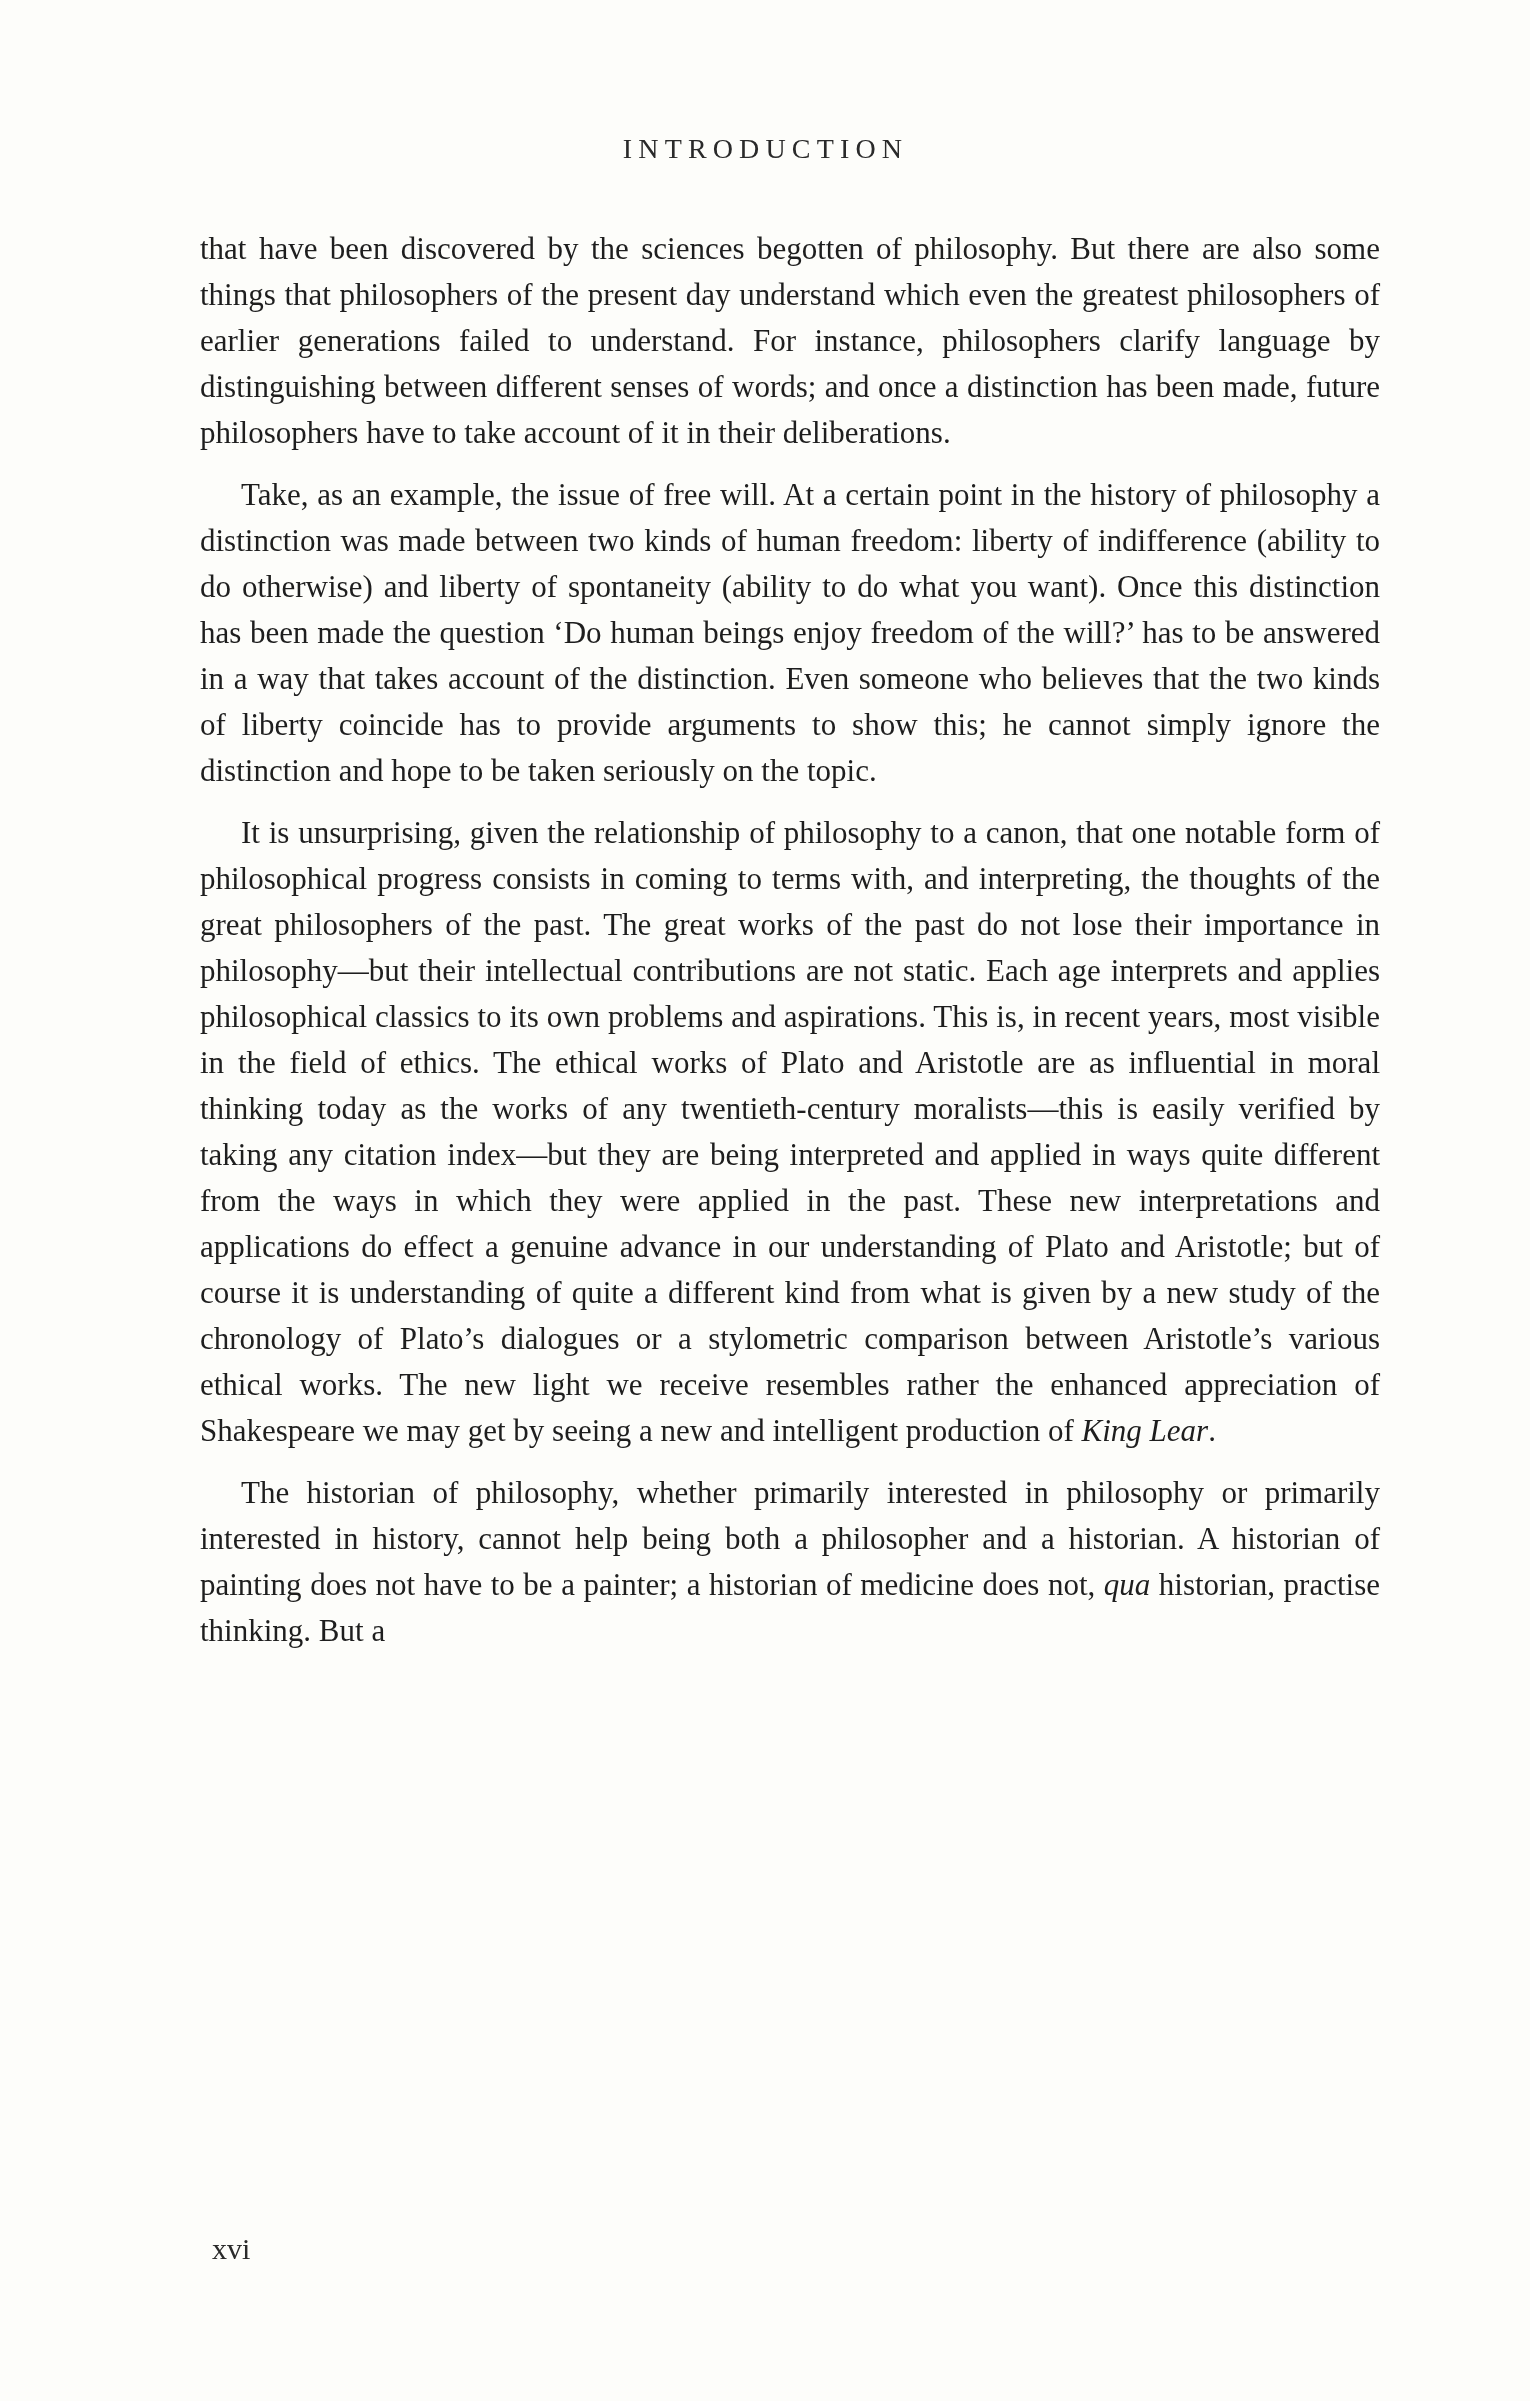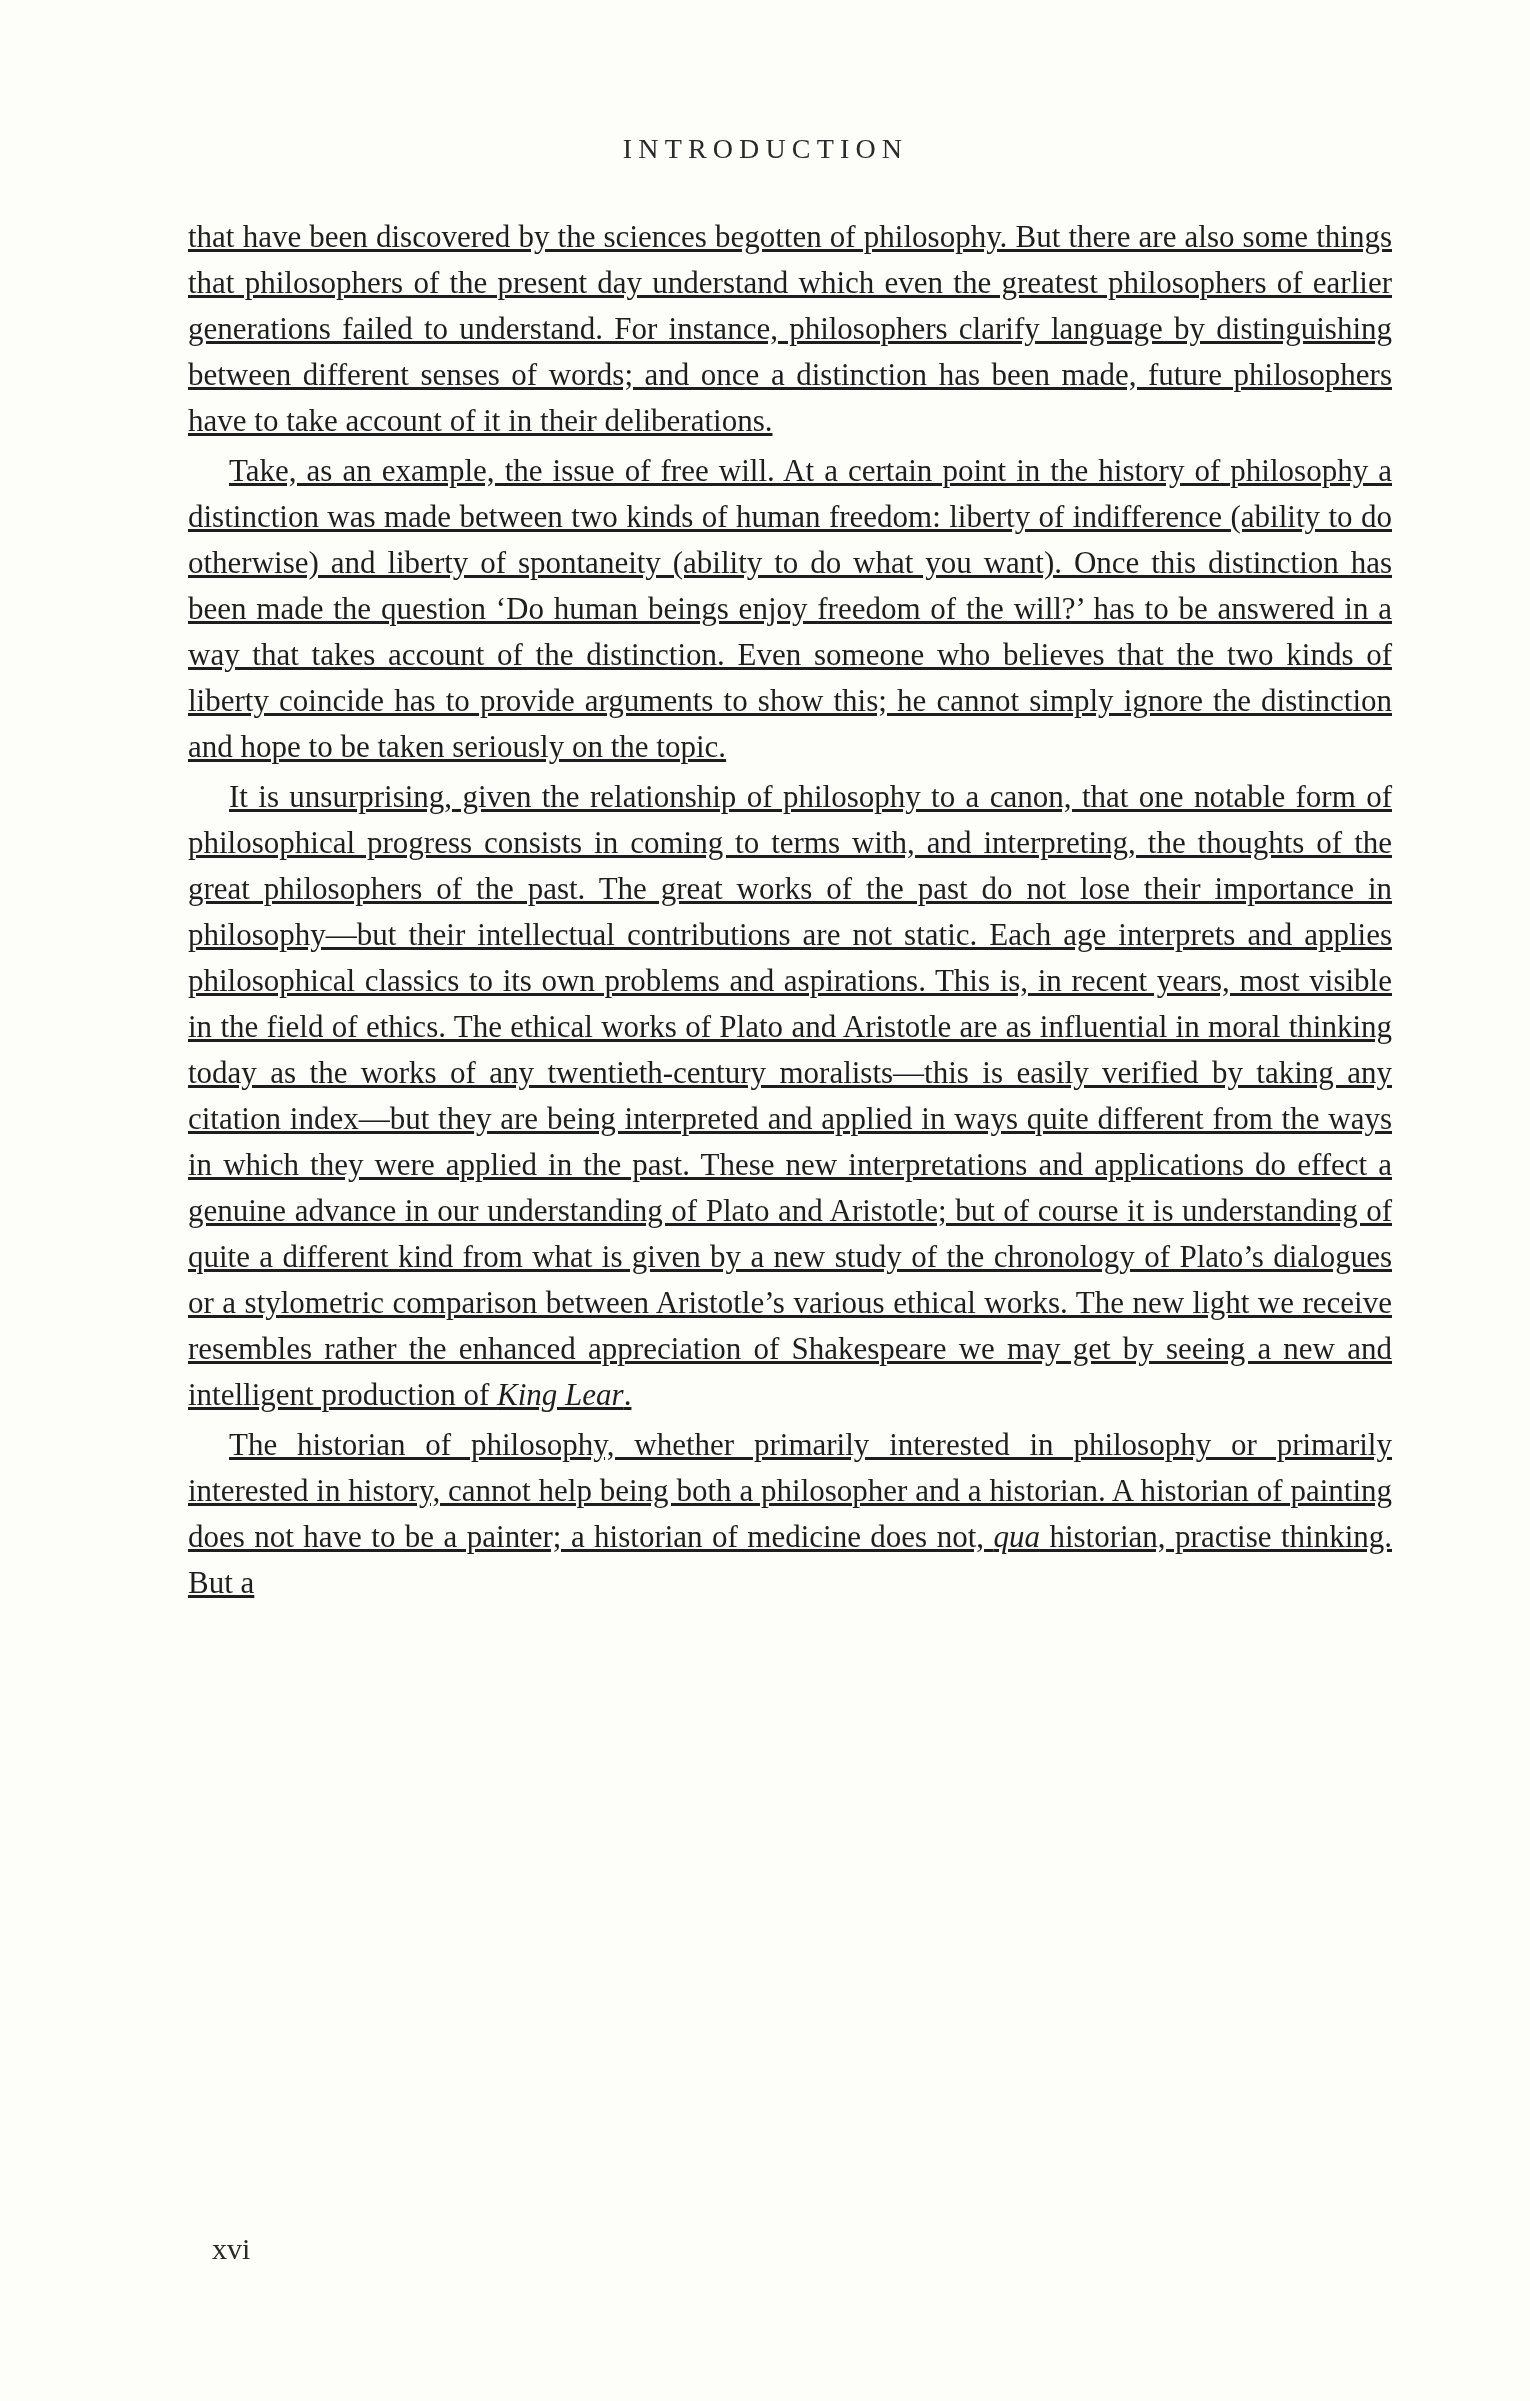--- a/index.html
+++ b/index.html
@@ -38,22 +38,21 @@
     width: 1212px;
     font-size: 31px;
     line-height: 46px;
     text-align: justify;
     hyphens: auto;
     -webkit-hyphens: auto;
     color: #1e1e1e;
   }
 
   .text-block p {
-    margin: 4px;
-    text-decoration: underline;
+    margin: 16px;
   }
 
   .text-block p.indent {
     text-indent: 41px;
   }
 
   .italic {
     font-style: italic;
   }
 

